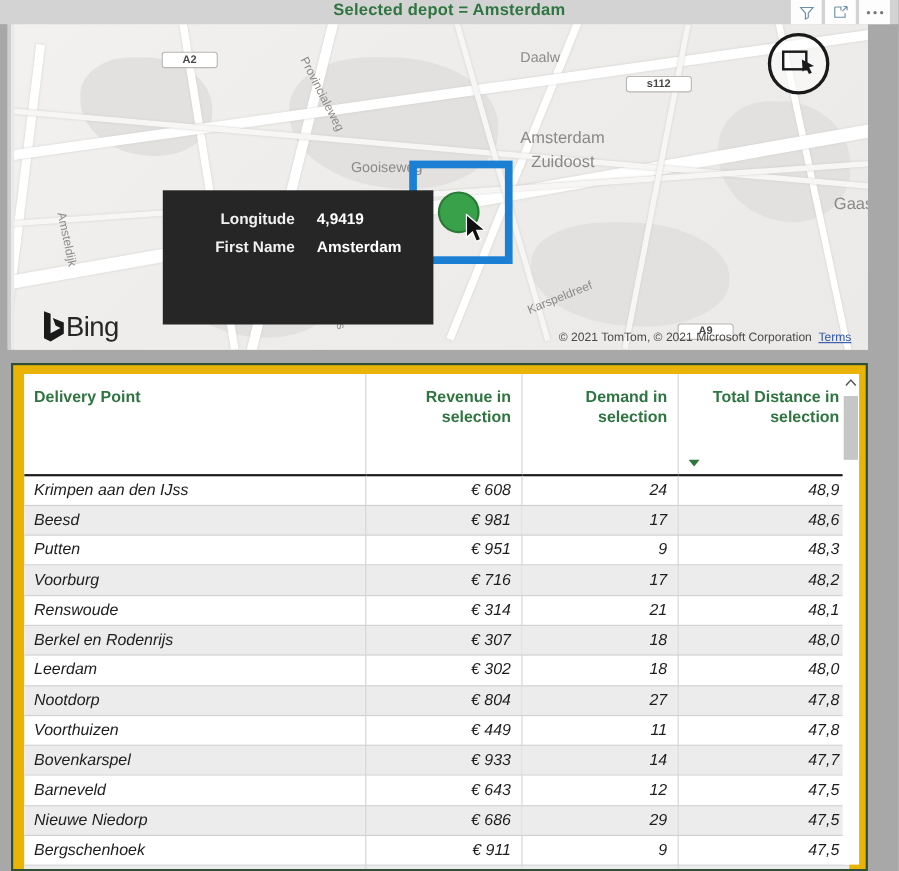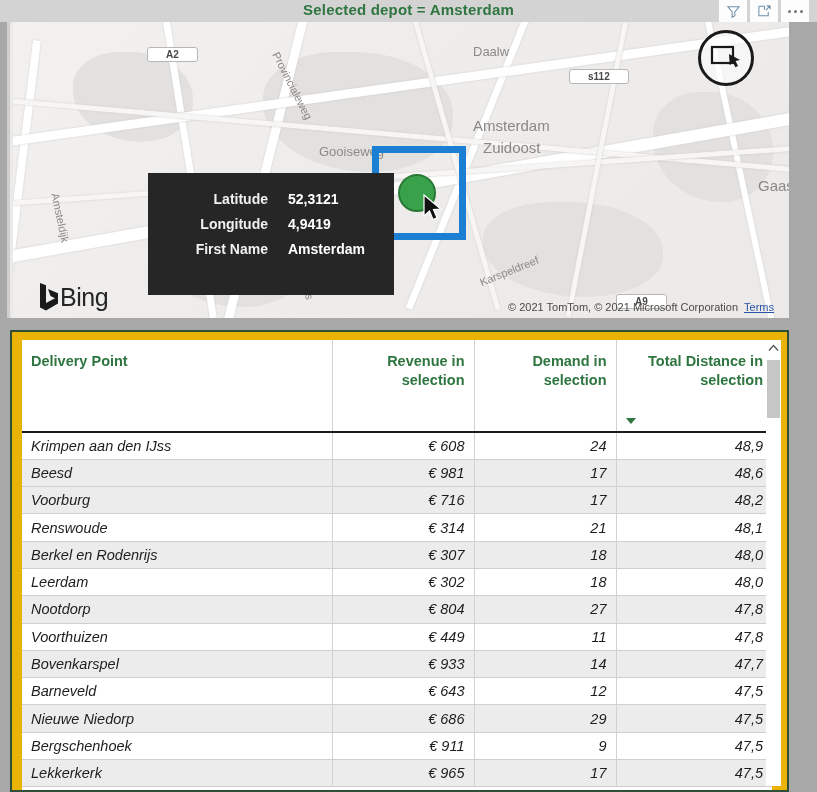--- a/index.html
+++ b/index.html
@@ -239,24 +239,20 @@
         </svg>
       </div>
 
       <div class="sel-rect"></div>
       <div class="marker"></div>
       <svg class="cursor-arrow" width="22" height="30" viewBox="0 0 22 30">
         <path d="M1 1 L1 22 L6.5 17 L10 25.5 L14 23.8 L10.5 15.5 L18 15.2 Z" fill="#111" stroke="#fff" stroke-width="1.2"></path>
       </svg>
 
       <div class="tooltip">
-        <div class="tt-row">
-          <div class="tt-key">Latitude</div>
-          <div class="tt-val">52,3121</div>
-        </div>
         <div class="tt-row">
           <div class="tt-key">Longitude</div>
           <div class="tt-val">4,9419</div>
         </div>
         <div class="tt-row">
           <div class="tt-key">First Name</div>
           <div class="tt-val">Amsterdam</div>
         </div>
       </div>
 
@@ -294,20 +290,26 @@
               <td class="c1">€ 608</td>
               <td class="c2">24</td>
               <td class="c3">48,9</td>
             </tr>
             <tr class="alt">
               <td class="c0">Beesd</td>
               <td class="c1">€ 981</td>
               <td class="c2">17</td>
               <td class="c3">48,6</td>
             </tr>
+            <tr>
+              <td class="c0">Putten</td>
+              <td class="c1">€ 951</td>
+              <td class="c2">9</td>
+              <td class="c3">48,3</td>
+            </tr>
             <tr class="alt">
               <td class="c0">Voorburg</td>
               <td class="c1">€ 716</td>
               <td class="c2">17</td>
               <td class="c3">48,2</td>
             </tr>
             <tr>
               <td class="c0">Renswoude</td>
               <td class="c1">€ 314</td>
               <td class="c2">21</td>

